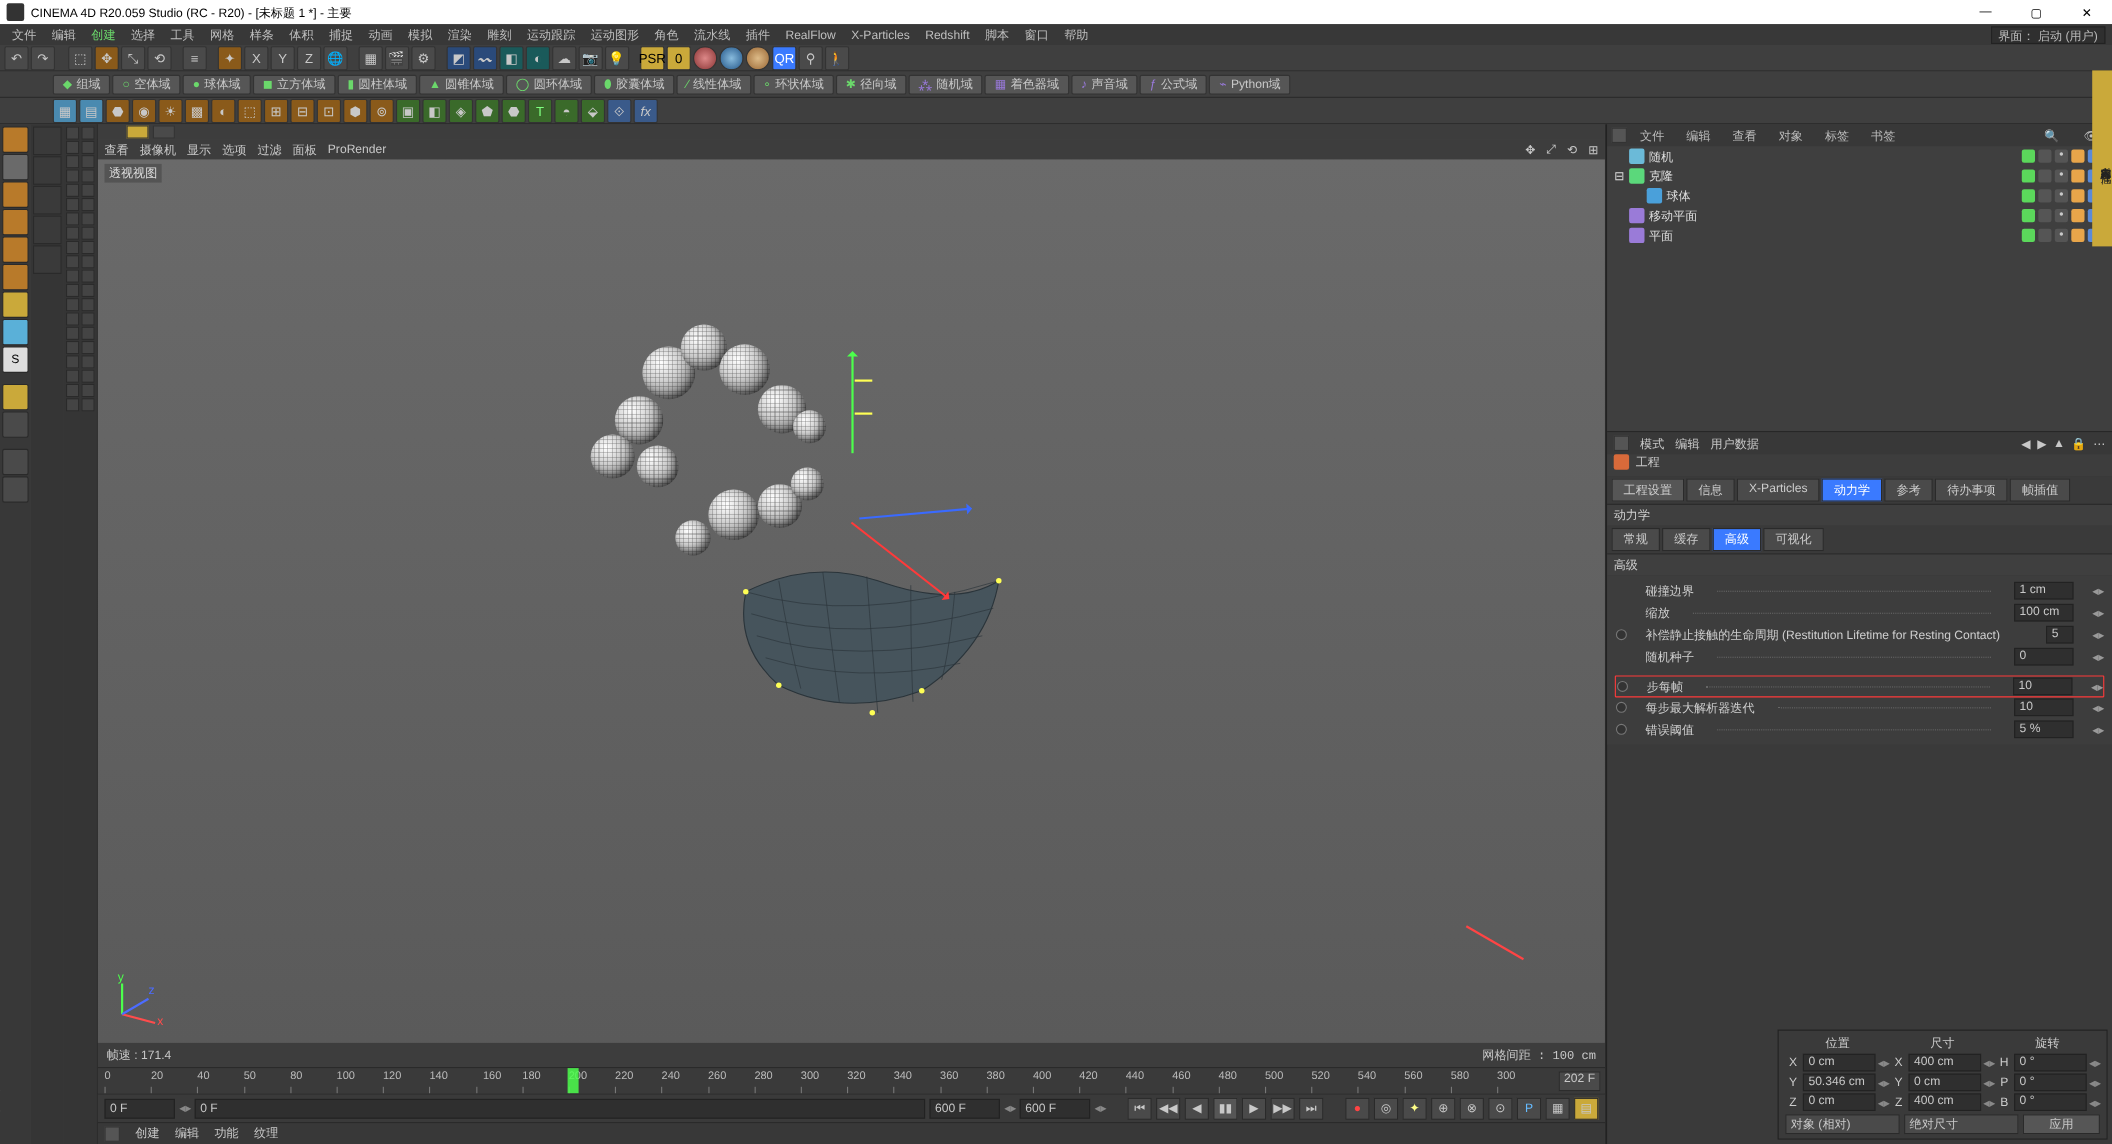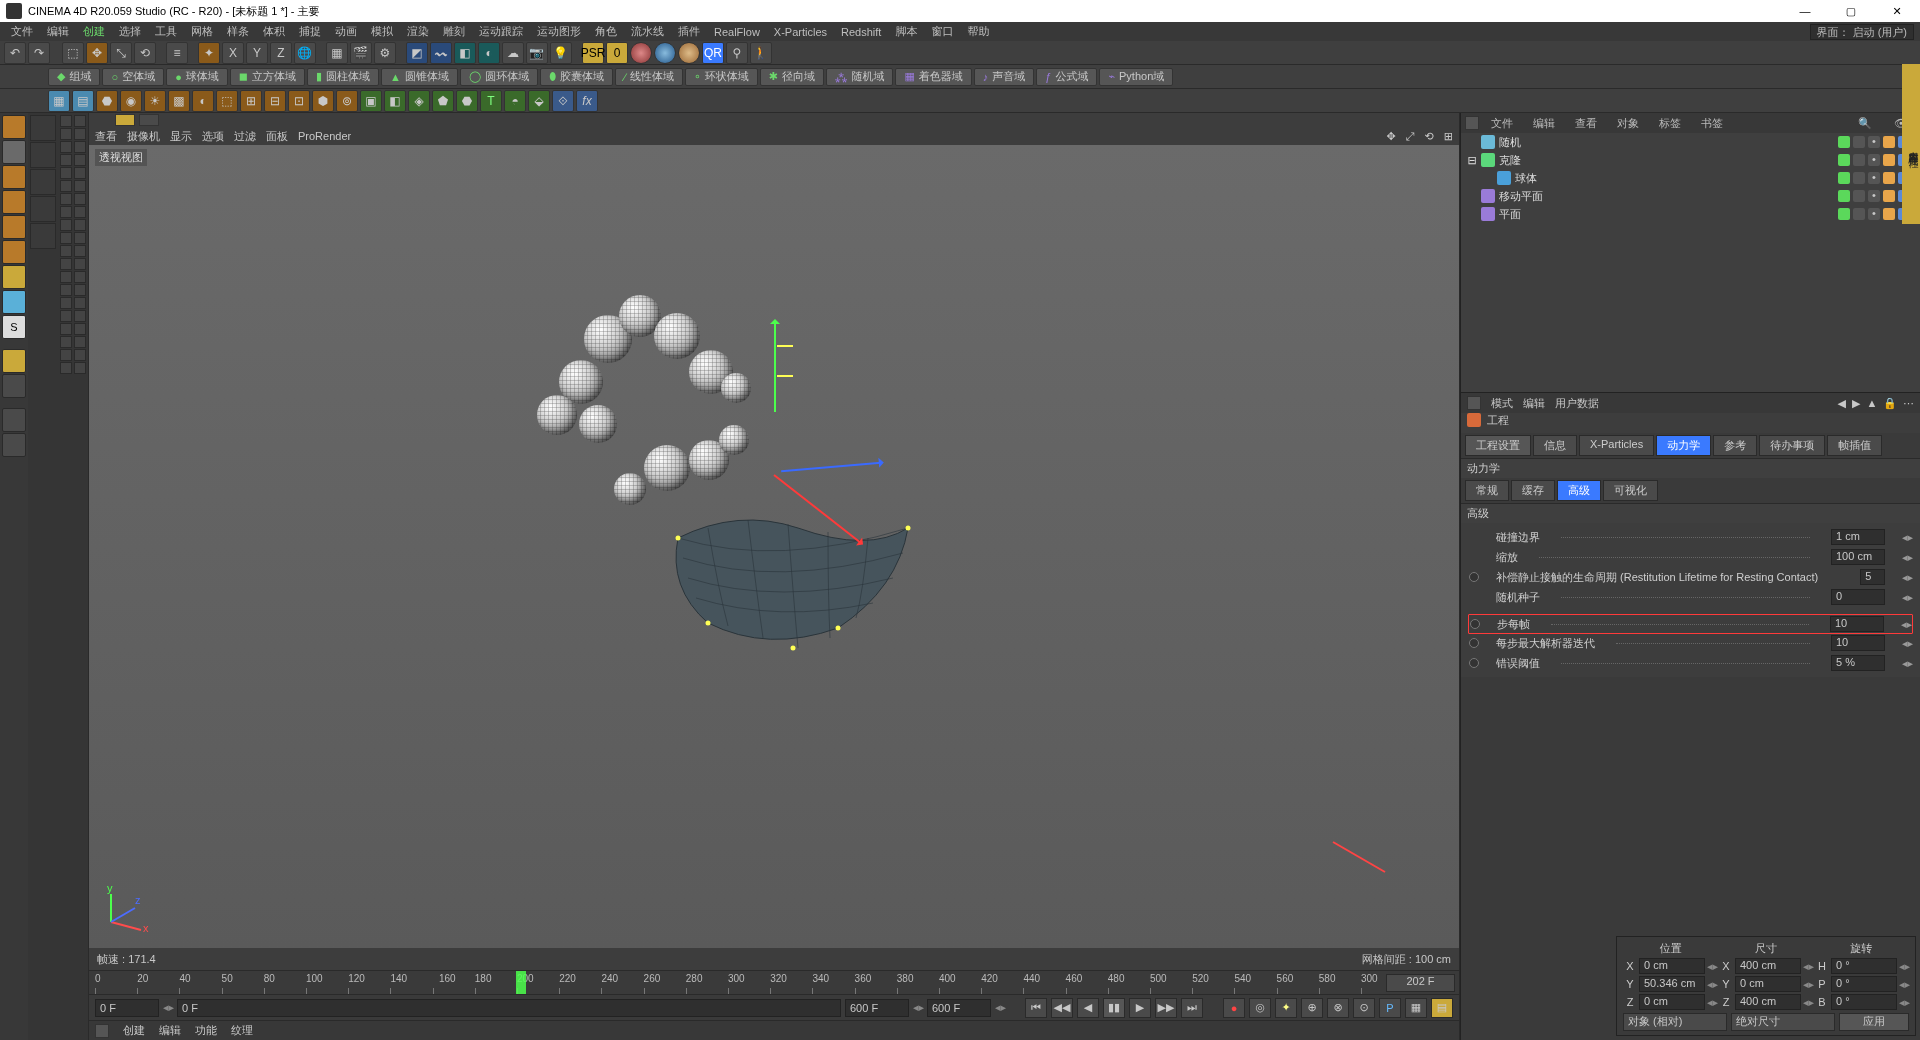--- a/index.html
+++ b/index.html
@@ -38,27 +38,27 @@
 .axis-z { position:absolute; left:50.5%; top:40%; width:100px; height:2px; background:#3a6aff; transform:rotate(-5deg); }
 .axis-z::after { content:""; position:absolute; right:-8px; top:-4px; border:5px solid transparent; border-left-color:#3a6aff; }
 .axis-x { position:absolute; left:50%; top:41%; width:110px; height:2px; background:#ff3a3a; transform-origin:left; transform:rotate(38deg); }
 .axis-x::after { content:""; position:absolute; right:-8px; top:-4px; border:5px solid transparent; border-left-color:#ff3a3a; }
 .sphere { position:absolute; border-radius:50%; background:radial-gradient(circle at 35% 30%,#fff,#ccc 40%,#888 70%,#444); box-shadow:inset -3px -3px 6px rgba(0,0,0,.4); }
 .sphere::before { content:""; position:absolute; inset:0; border-radius:50%; background:repeating-linear-gradient(0deg,transparent 0 3px,rgba(0,0,0,.35) 3px 4px),repeating-linear-gradient(90deg,transparent 0 3px,rgba(0,0,0,.35) 3px 4px); opacity:.55; }
 .cloth { position:absolute; left:41.5%; top:44%; width:270px; height:160px; }
 .cloth svg { width:100%; height:100%; }
 .miniaxes { position:absolute; left:12px; bottom:16px; width:50px; height:50px; }
 .statbar { height:16px; background:#3d3d3d; display:flex; align-items:center; padding:11px 8px; color:#bbb; }
-.statbar .r { margin-left:auto; }
+.statbar .r { margin-left:auto;font-family:Liberation Mono, monospace; }
 .timeline { height:24px; background:#3a3a3a; display:flex; align-items:center; position:relative; border-top:1px solid #2a2a2a; }
 .ticks { flex:1; position:relative; height:100%; overflow:hidden; padding-left:6px; }
 .ticks .t { position:absolute; top:2px; font-size:10px; color:#bbb; }
 .ticks .line { position:absolute; bottom:0; height:6px; width:1px; background:#777; }
 .playhead { position:absolute; top:0; bottom:0; width:10px; background:#4cff4c; opacity:.85; }
-.cur { width:69px; height:18px; background:#4a4a4a; border:1px solid #2a2a2a; margin:16px 4px; text-align:center; }
+.cur { width:38px; height:18px; background:#4a4a4a; border:1px solid #2a2a2a; margin:16px 4px; text-align:center; }
 .playrow { height:26px; background:#3a3a3a; display:flex; align-items:center; gap:4px; padding:0 6px; border-top:1px solid #2a2a2a; }
 .numfield { width:64px; height:18px; background:#2f2f2f; border:1px solid #222; padding:0 4px; display:flex; align-items:center; }
 .numfield.wide { flex:1; }
 .pbtn { width:22px; height:20px; background:#4a4a4a; border:1px solid #2a2a2a; display:flex; align-items:center; justify-content:center; }
 .pbtn.rec { color:#ff4444; }
 .lowtabs { height:20px; background:#383838; display:flex; align-items:center; padding:0 6px; gap:14px; color:#aaa; border-top:1px solid #2a2a2a; }
 .right { width:460px; background:#3a3a3a; display:flex; flex-direction:column; border-left:1px solid #222; }
 .rtabs { height:20px; background:#383838; display:flex; align-items:center; gap:4px; padding:0 4px; }
 .rtabs span { padding:2px 8px; color:#bbb; }
 .rtabs .corner { margin-left:auto; display:flex; gap:6px; }

